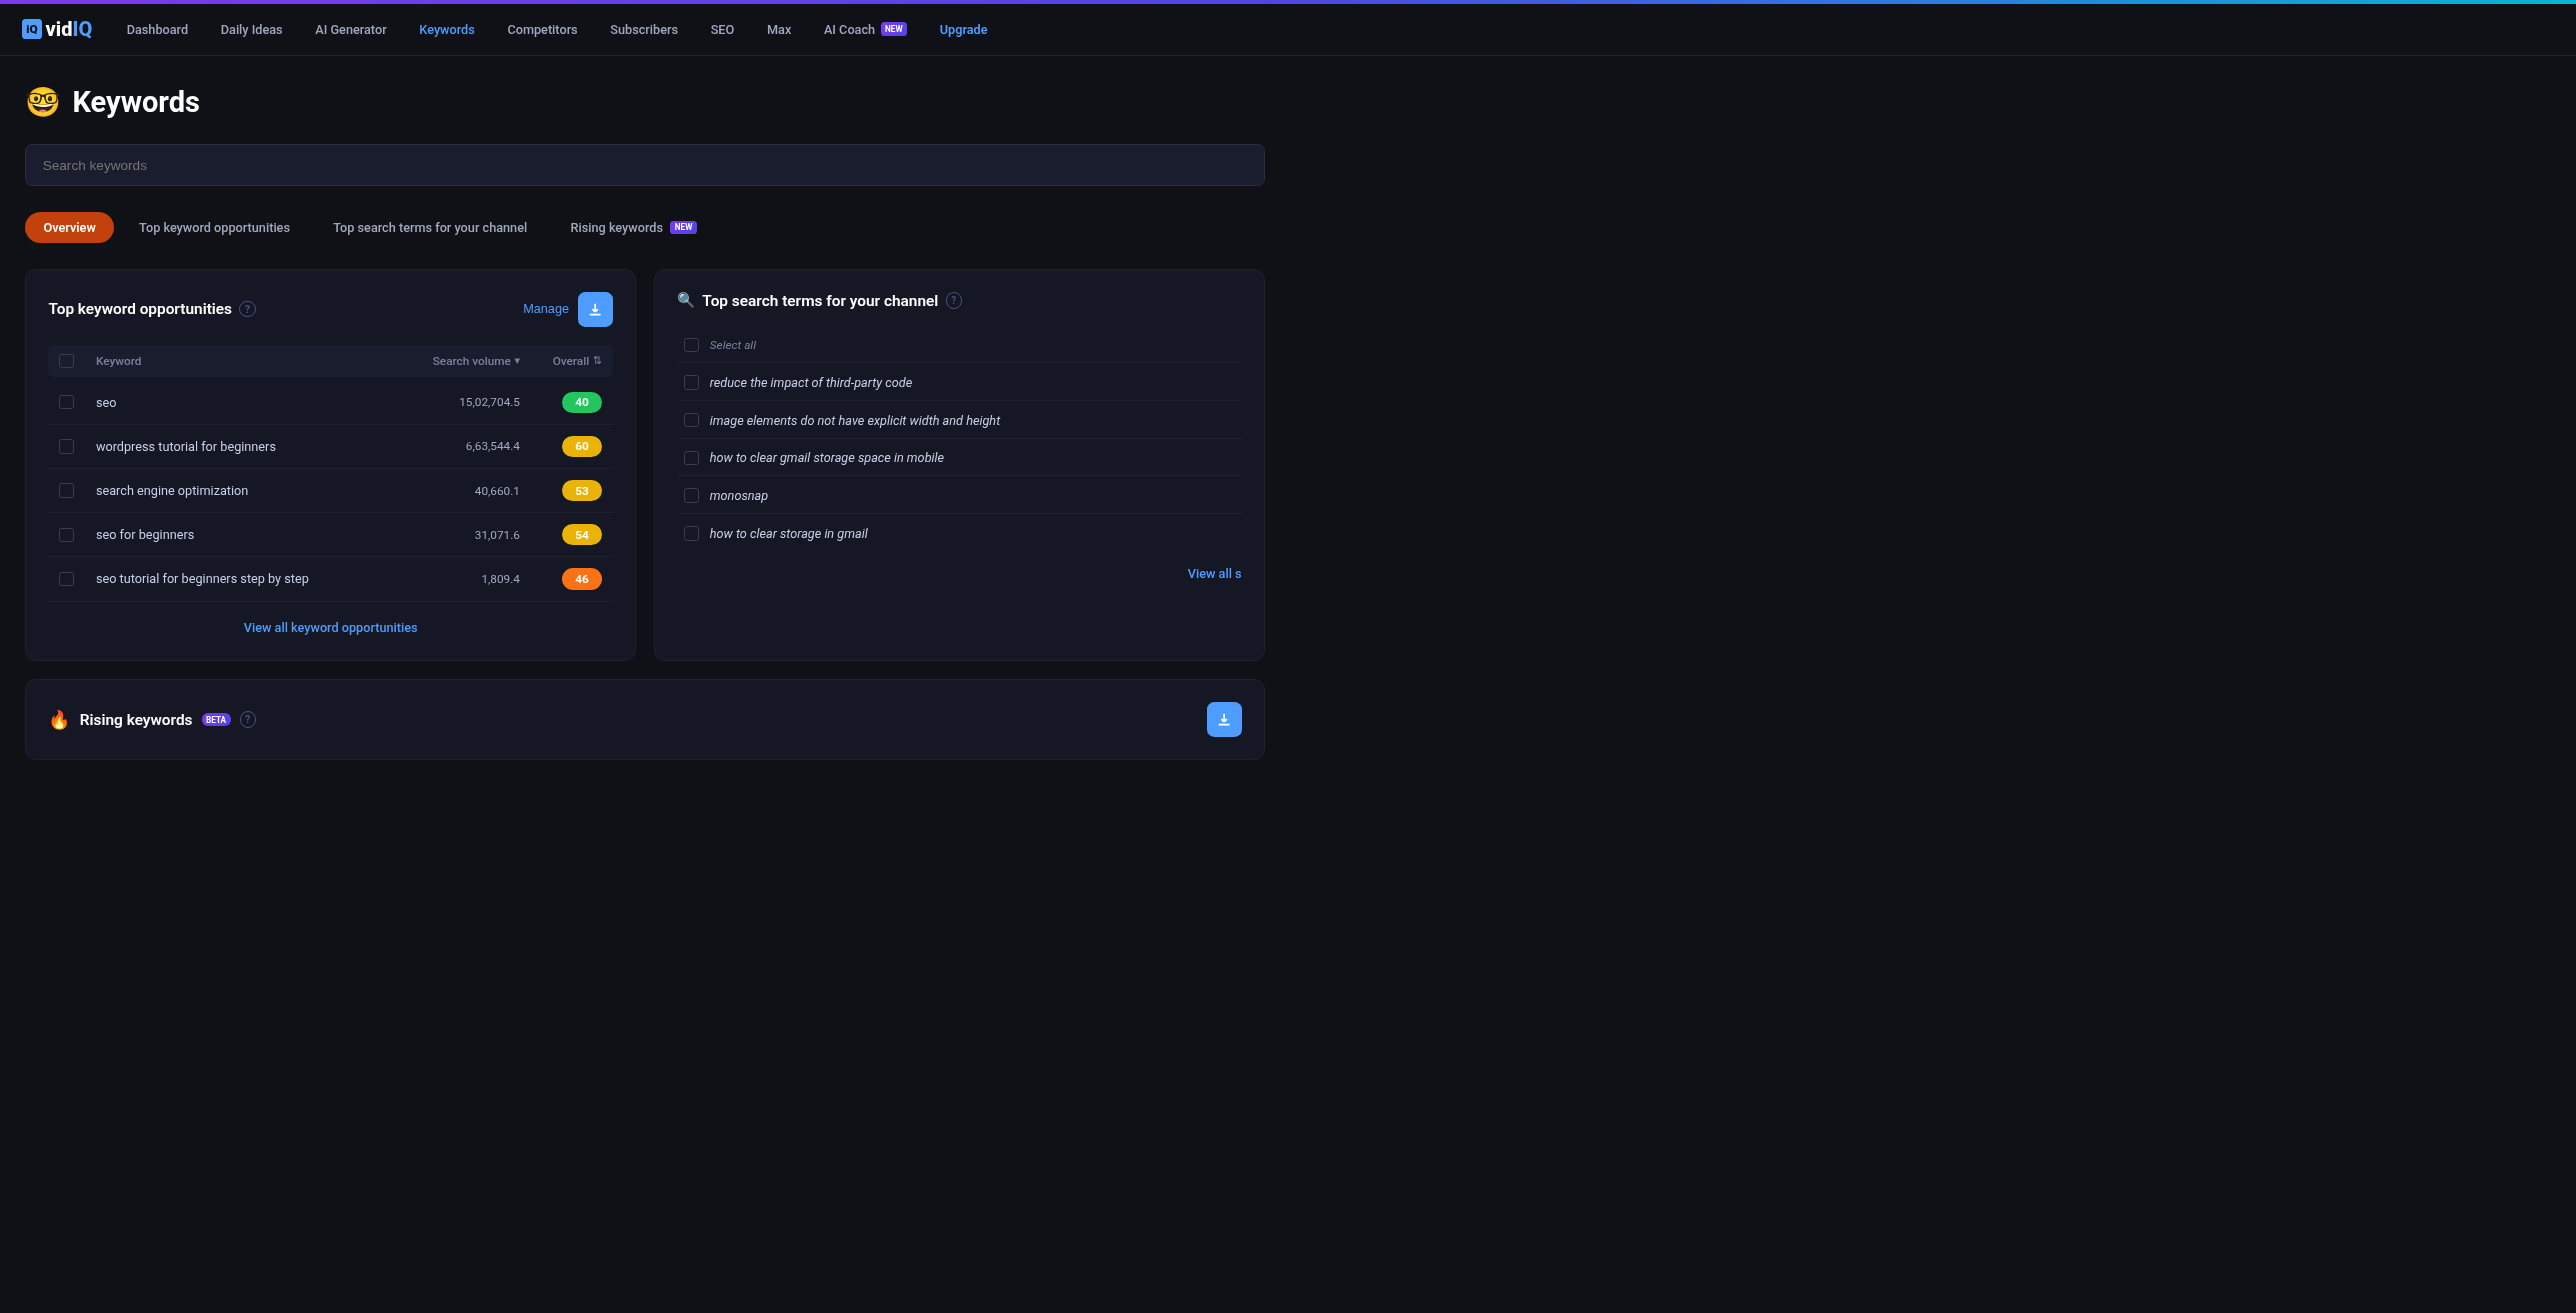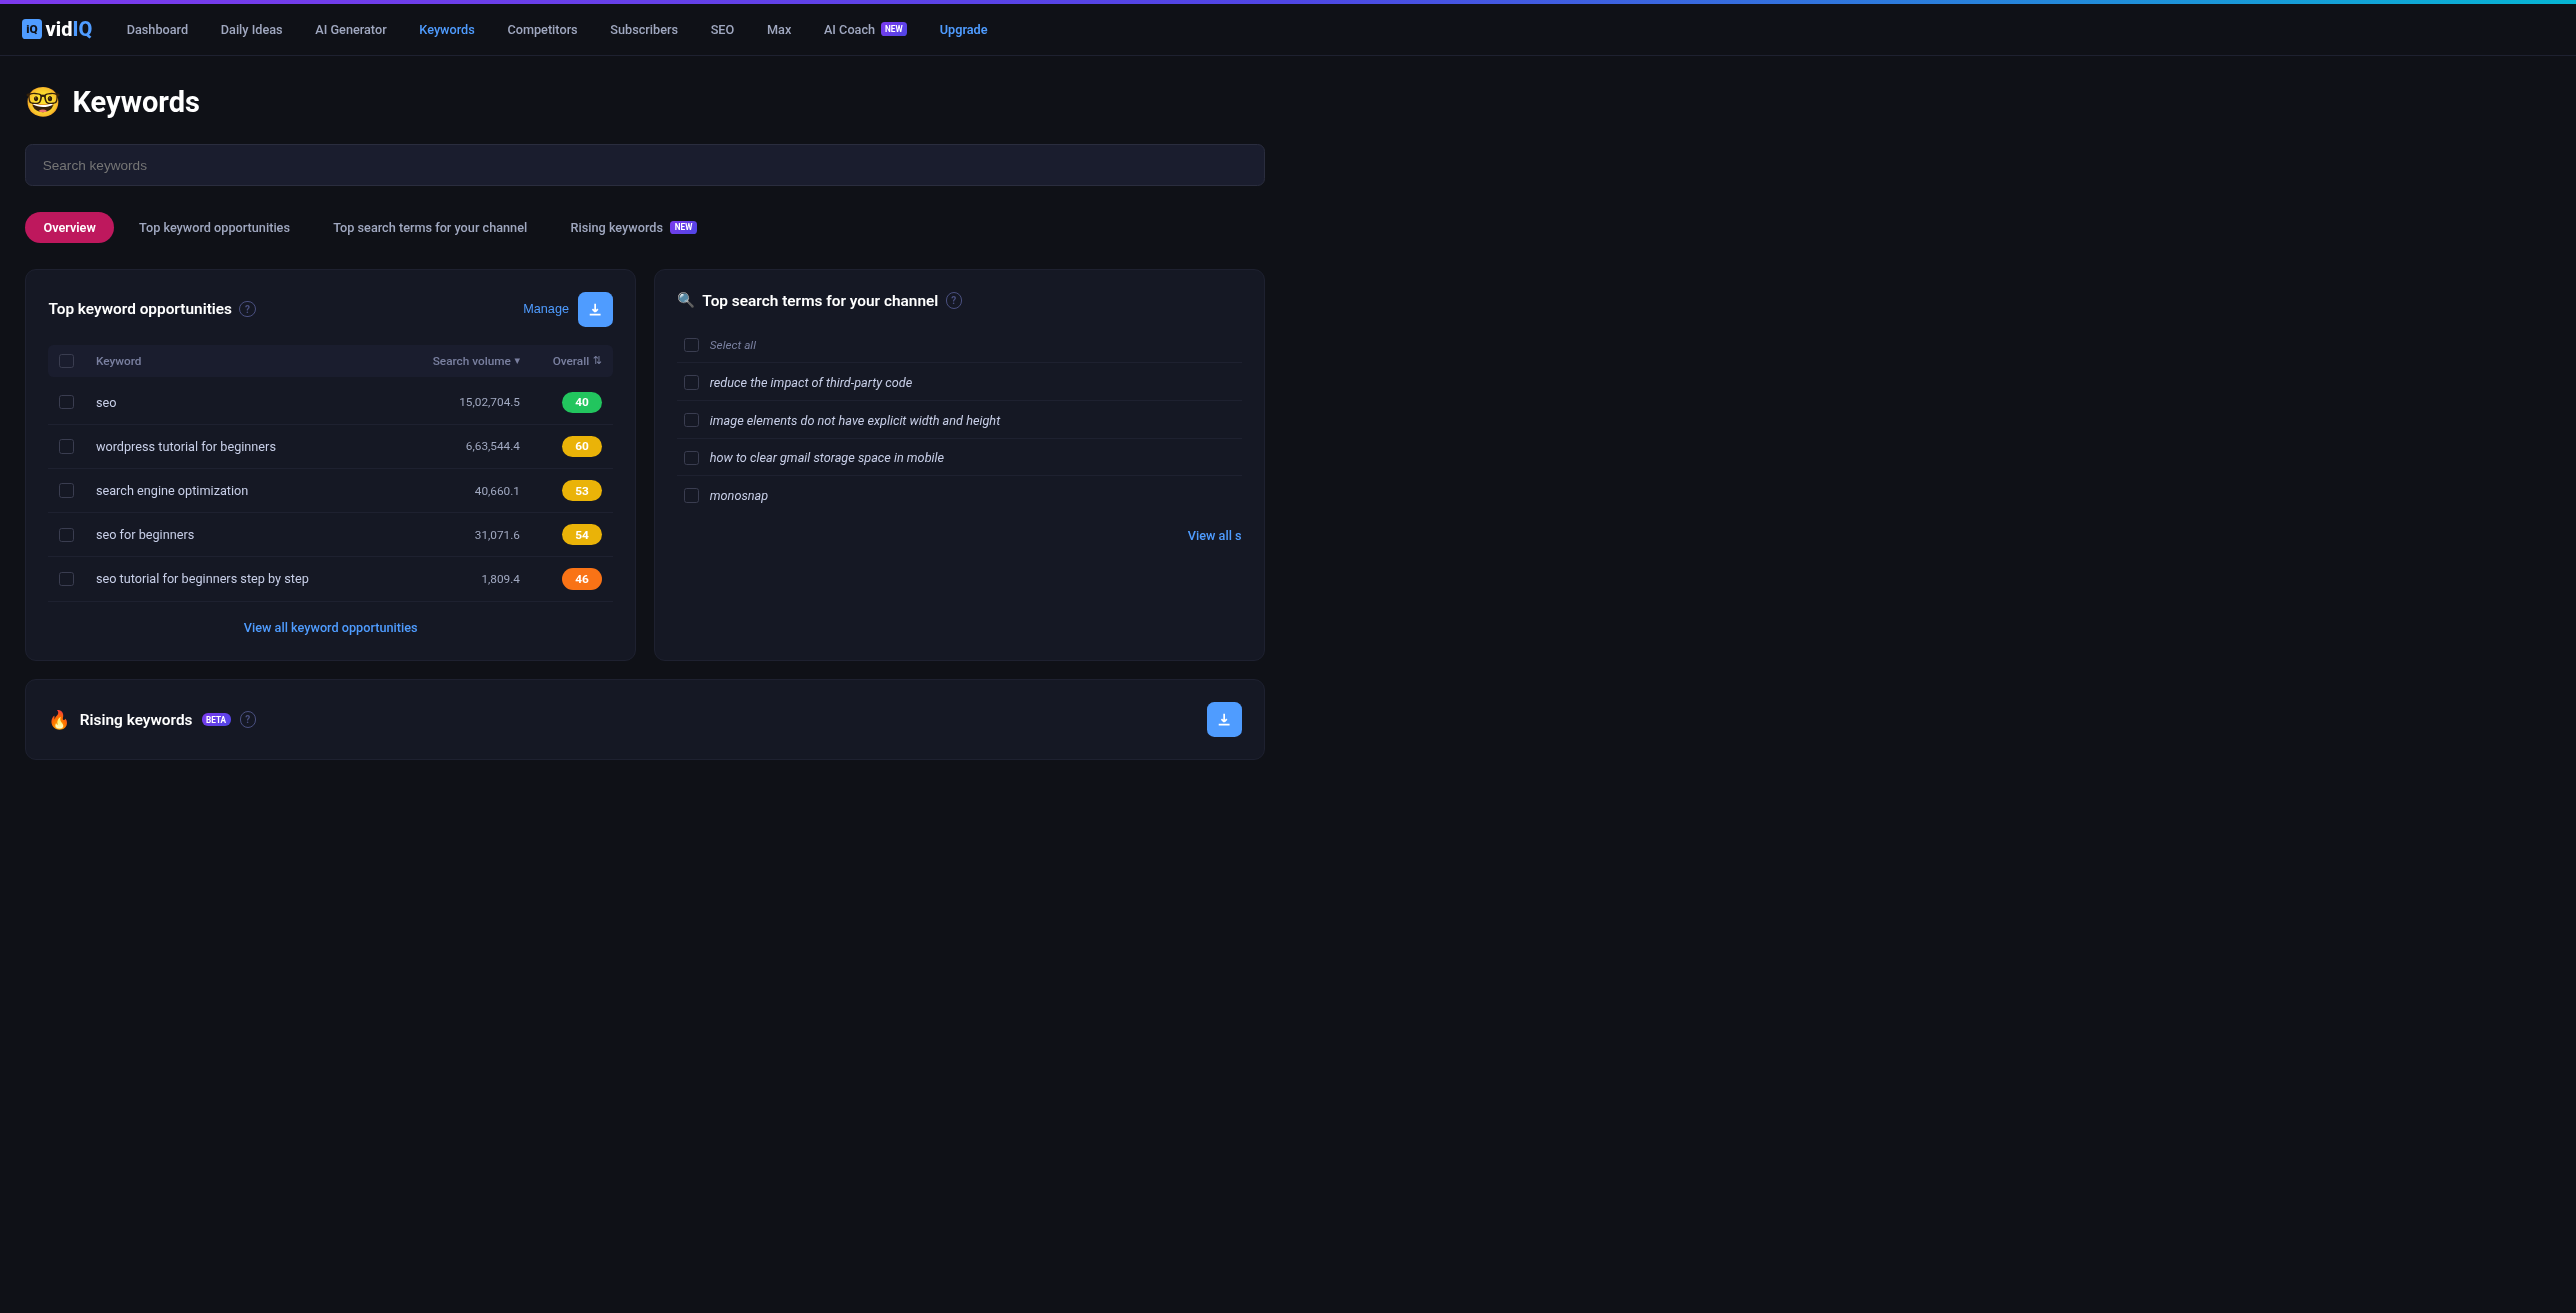--- a/index.html
+++ b/index.html
@@ -124,21 +124,21 @@
       border-radius: 22px;
       font-size: 12.7px;
       font-weight: 500;
       cursor: pointer;
       color: #a0a8c0;
       display: flex;
       align-items: center;
       gap: 7.3px;
     }
     .tab.active {
-      background: #be185d;
+      background: #c2410c;
       color: #fff;
       font-weight: 600;
     }
     
     .cards-grid {
       display: grid;
       grid-template-columns: 1fr 1fr;
       gap: 18px;
     }
     .card {
@@ -492,20 +492,24 @@
           <span>image elements do not have explicit width and height</span>
         </div>
         <div class="search-term-item">
           <div class="checkbox"></div>
           <span>how to clear gmail storage space in mobile</span>
         </div>
         <div class="search-term-item">
           <div class="checkbox"></div>
           <span>monosnap</span>
         </div>
+        <div class="search-term-item">
+          <div class="checkbox"></div>
+          <span>how to clear storage in gmail</span>
+        </div>
       </div>
 
       <div class="view-all-right">View all s</div>
     </div>
 
   </div>
 
   
   <div class="bottom-card">
     <div class="bottom-card-header">

